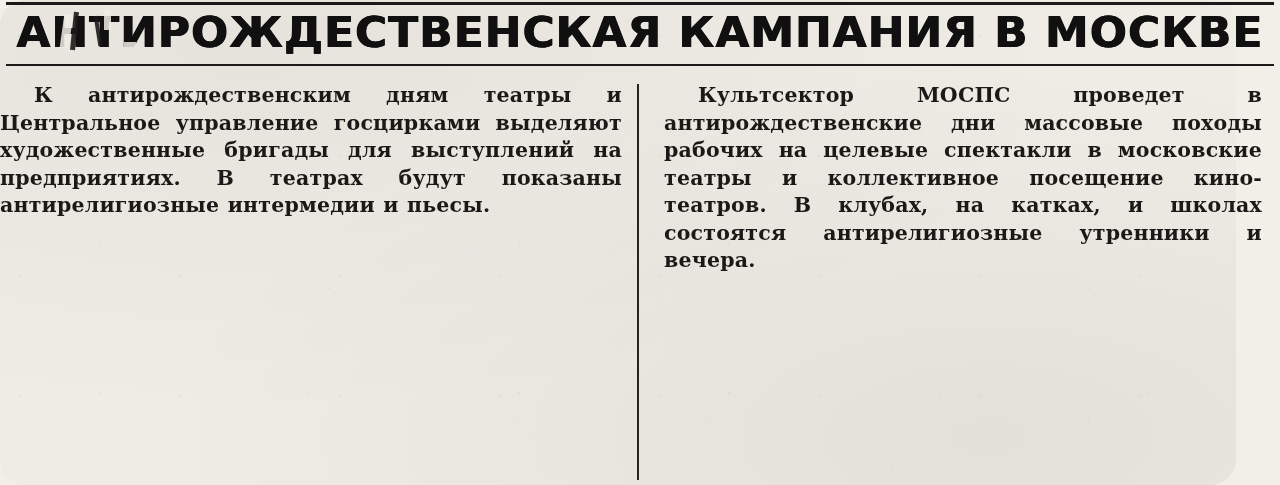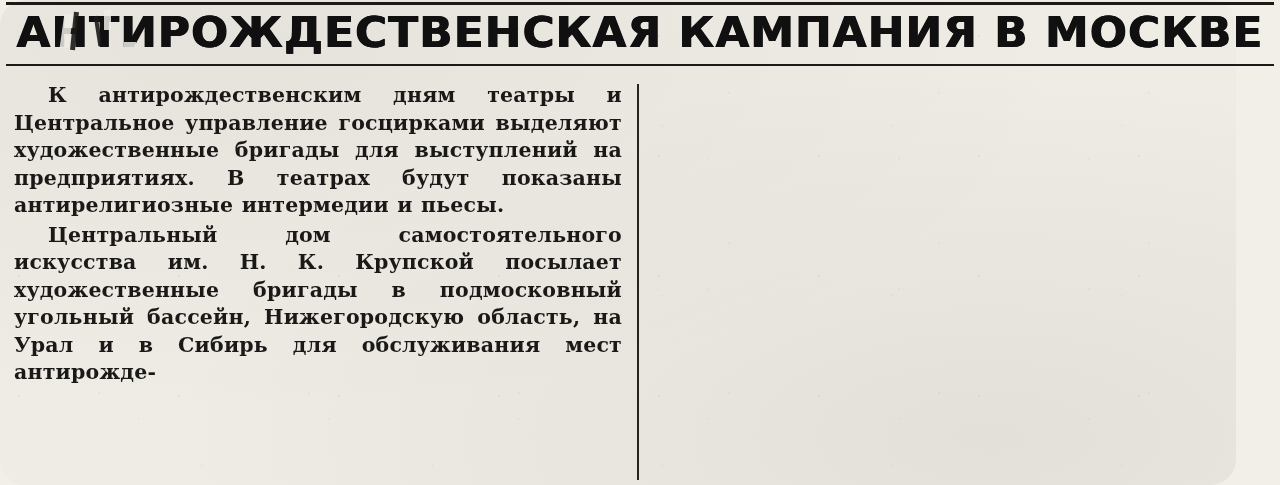--- a/index.html
+++ b/index.html
@@ -70,21 +70,21 @@
     position: absolute;
     top: 82px;
     left: 0;
     width: 1280px;
     height: 400px;
     display: flex;
   }
   .col {
     box-sizing: border-box;
     width: 640px;
-    padding: 0 18px 0 14px;
+    padding: 0 18px 0 0;
   }
   .col-right {
     padding-left: 24px;
   }
   .divider {
     position: absolute;
     top: 84px;
     left: 637px;
     width: 2px;
     height: 396px;
@@ -133,20 +133,20 @@
   <span class="ink" style="left:96px;top:16px;width:4px;height:30px;transform:rotate(-9deg);"></span>
   <span class="speck" style="left:124px;top:42px;width:12px;height:5px;"></span>
 
   <div class="headline-rule rule-bottom"></div>
 
   <div class="divider"></div>
 
   <div class="columns">
     <div class="col col-left">
       <p class="indent">К антирождественским дням театры и Центральное управление госцирками выделяют художественные бригады для выступлений на предприятиях. В театрах будут показаны антирелигиозные интермедии и пьесы.</p>
-      <p class="indent">Центральный дом самостоятельного искусства им. Н. К. Крупской посылает художественные бригады в подмосковный угольный бассейн, Нижегородскую область, на Урал и в Сибирь для обслуживания мест антирожде-</p>
     </div>
     <div class="col col-right">
+      <p class="indent">Культсектор МОСПС проведет в антирождественские дни массовые походы рабочих на целевые спектакли в московские театры и коллективное посещение кино-театров. В клубах, на катках, и школах состоятся антирелигиозные утренники и вечера.</p>
     </div>
   </div>
 
   <div class="grain"></div>
 </div>
 
 </body></html>

